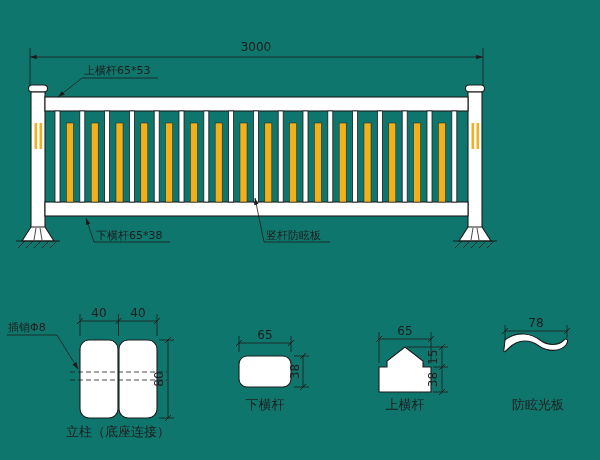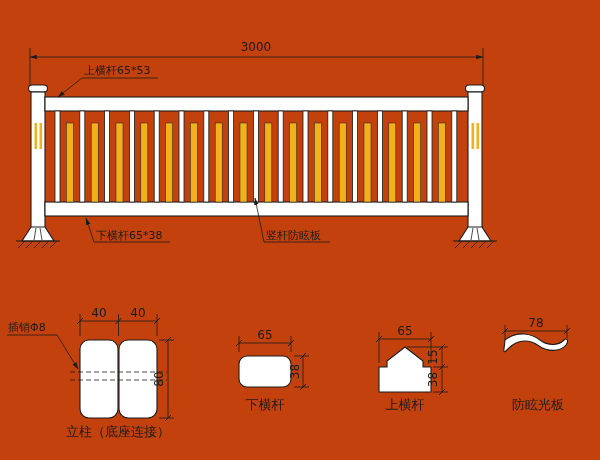--- a/index.html
+++ b/index.html
@@ -1,17 +1,17 @@
 <!DOCTYPE html>
 <html><head>
 <meta charset="utf-8">
 <style>
   html,body{margin:0;padding:0;background:#e8e8e8;}
   .canvas{
-    width:600px;height:460px;background:#c2410c;position:relative;
+    width:600px;height:460px;background:#0f766e;position:relative;
     font-family:"DejaVu Sans","Liberation Sans",sans-serif;
     overflow:hidden;
   }
   svg{display:block;}
   svg text{
     font-family:"DejaVu Sans","Liberation Sans",sans-serif;
     fill:#1c1c1c;
   }
   .dim{font-size:12px;}
   .lbl{font-size:11px;}

